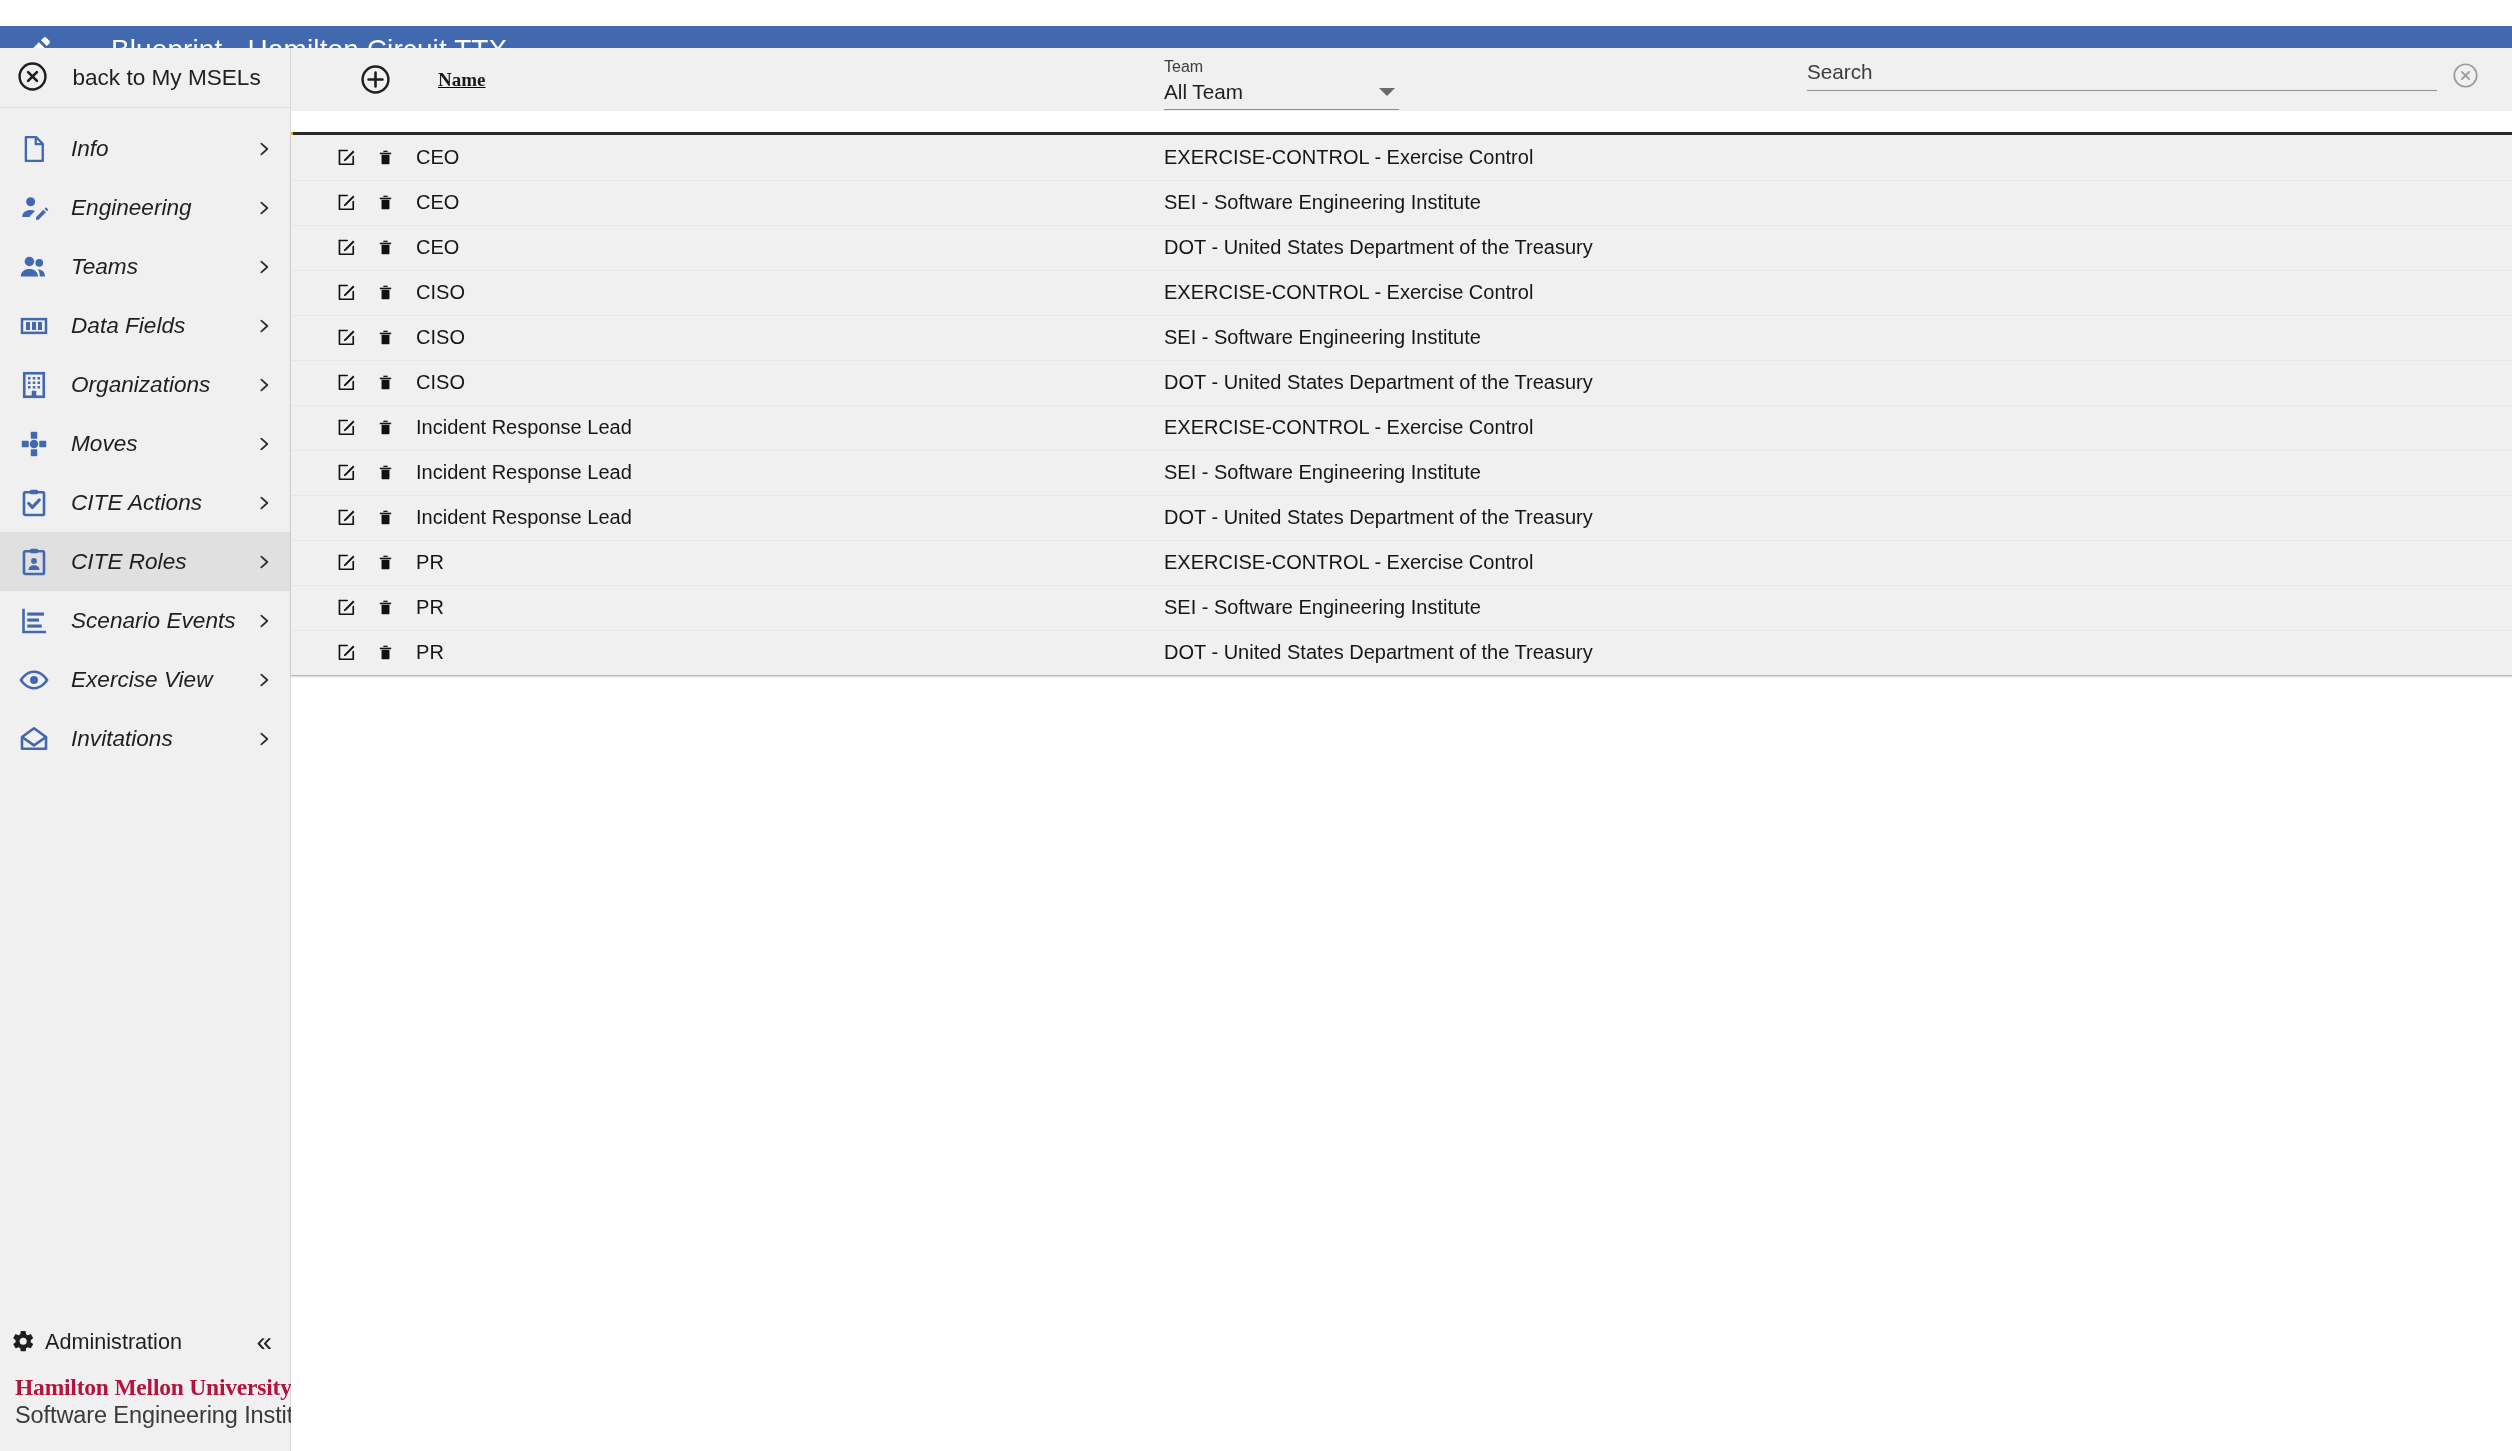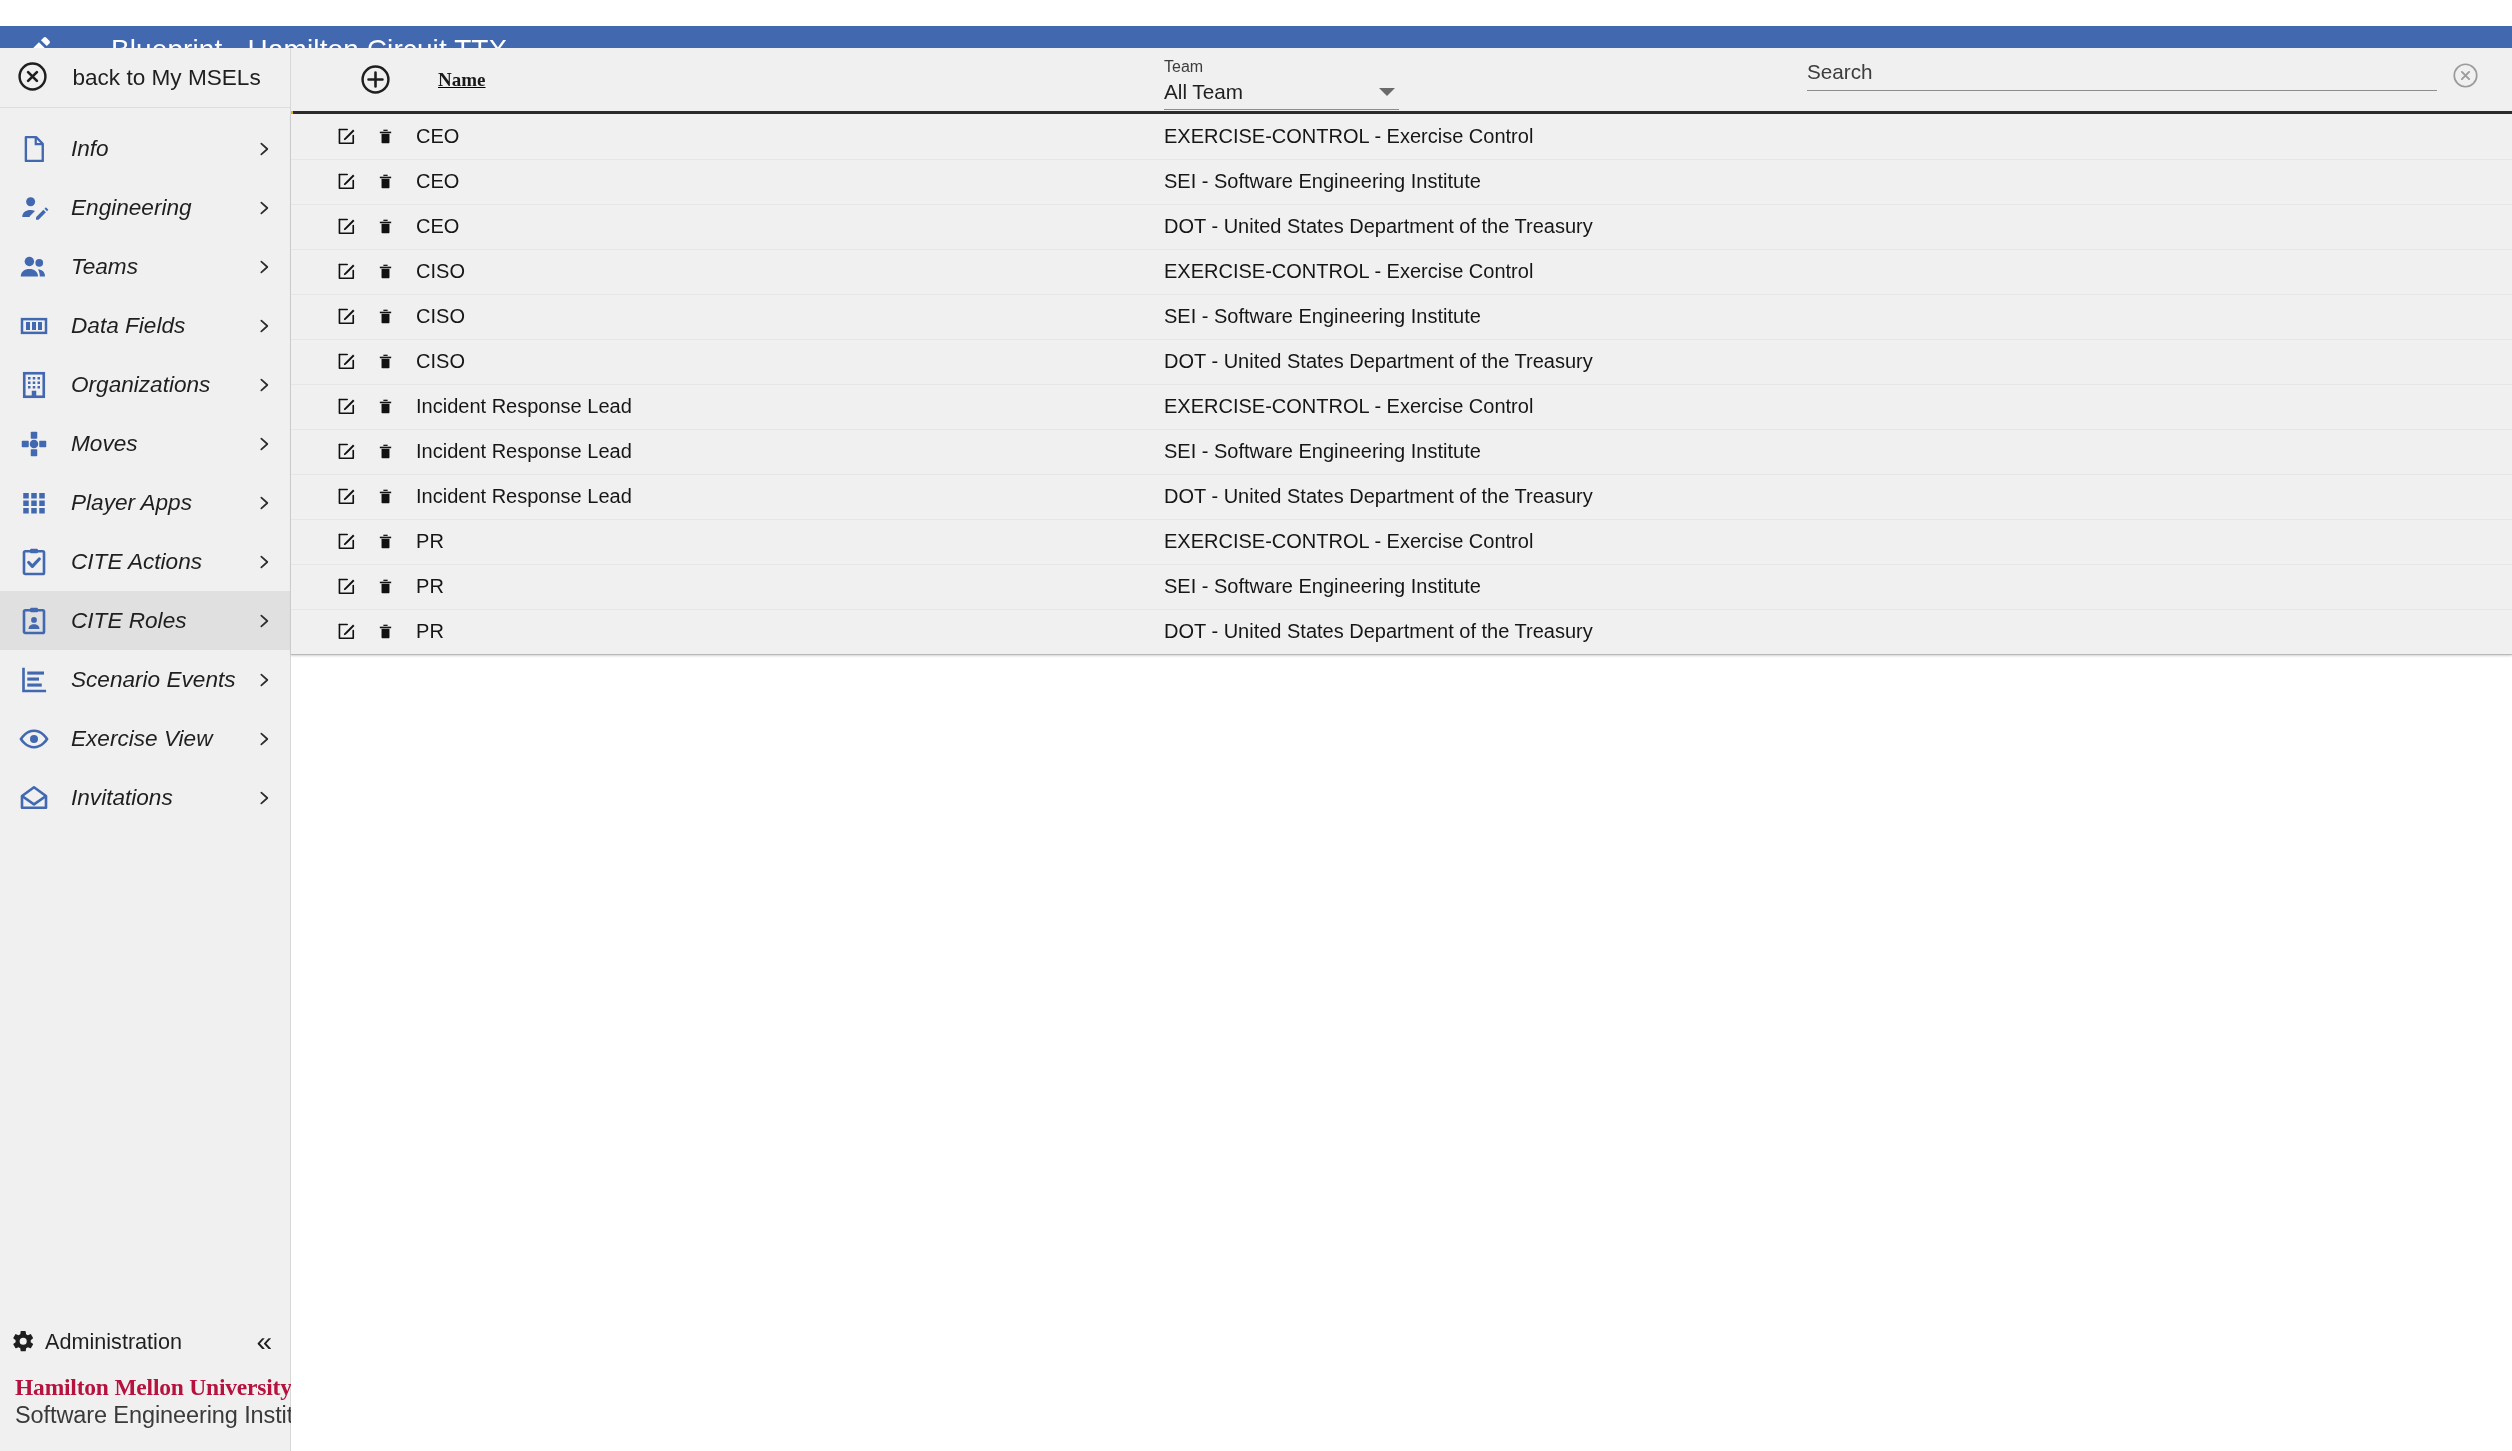--- a/index.html
+++ b/index.html
@@ -255,20 +255,21 @@
     margin-left: 15px;
     cursor: pointer;
     display: flex;
     align-items: center;
   }
 
   
   .table-wrap {
     position: relative;
     background: #eab308;
+    margin-top: 21px;
   }
   .table-top-rule {
     height: 2.8px;
     background: #2b2b2b;
     margin-left: 1.9px;
   }
   .rows {
     background: #F0F0F0;
     border-bottom: 0.9px solid #b9b9b9;
     box-shadow: 0 0.9px 1.9px rgba(0,0,0,0.18);
@@ -448,43 +449,20 @@
           </svg>
         </span>
         <span class="nav-label">Moves</span>
         <span class="nav-chevron">
           <svg width="16" height="16" viewBox="0 0 24 24">
               <path d="M8 4l9 8-9 8" fill="none" stroke="#2b2b2b" stroke-width="2.6" stroke-linecap="round" stroke-linejoin="round"></path>
             </svg>
         </span>
       </div>
 
-      <div class="nav-item">
-        <span class="nav-icon">
-          <svg width="30" height="30" viewBox="0 0 24 24">
-            <g fill="#4268B0">
-              <rect x="3.4" y="4" width="4.4" height="4.4"></rect>
-                <rect x="9.8" y="4" width="4.4" height="4.4"></rect>
-                <rect x="16.2" y="4" width="4.4" height="4.4"></rect>
-              <rect x="3.4" y="10" width="4.4" height="4.4"></rect>
-                <rect x="9.8" y="10" width="4.4" height="4.4"></rect>
-                <rect x="16.2" y="10" width="4.4" height="4.4"></rect>
-              <rect x="3.4" y="16" width="4.4" height="4.4"></rect>
-                <rect x="9.8" y="16" width="4.4" height="4.4"></rect>
-                <rect x="16.2" y="16" width="4.4" height="4.4"></rect>
-            </g>
-          </svg>
-        </span>
-        <span class="nav-label">Player Apps</span>
-        <span class="nav-chevron">
-          <svg width="16" height="16" viewBox="0 0 24 24">
-              <path d="M8 4l9 8-9 8" fill="none" stroke="#2b2b2b" stroke-width="2.6" stroke-linecap="round" stroke-linejoin="round"></path>
-            </svg>
-        </span>
-      </div>
 
       <div class="nav-item">
         <span class="nav-icon">
           <svg width="30" height="30" viewBox="0 0 24 24">
             <rect x="4" y="3.4" width="16" height="18.2" rx="1" fill="none" stroke="#4268B0" stroke-width="2.1"></rect>
             <rect x="8.8" y="1.4" width="6.4" height="3.6" rx="1.1" fill="#4268B0"></rect>
             <path d="M7.8 12.4l2.9 3.1 5.5-5.9" fill="none" stroke="#4268B0" stroke-width="2.6" stroke-linecap="round" stroke-linejoin="round"></path>
           </svg>
         </span>
         <span class="nav-label">CITE Actions</span>

